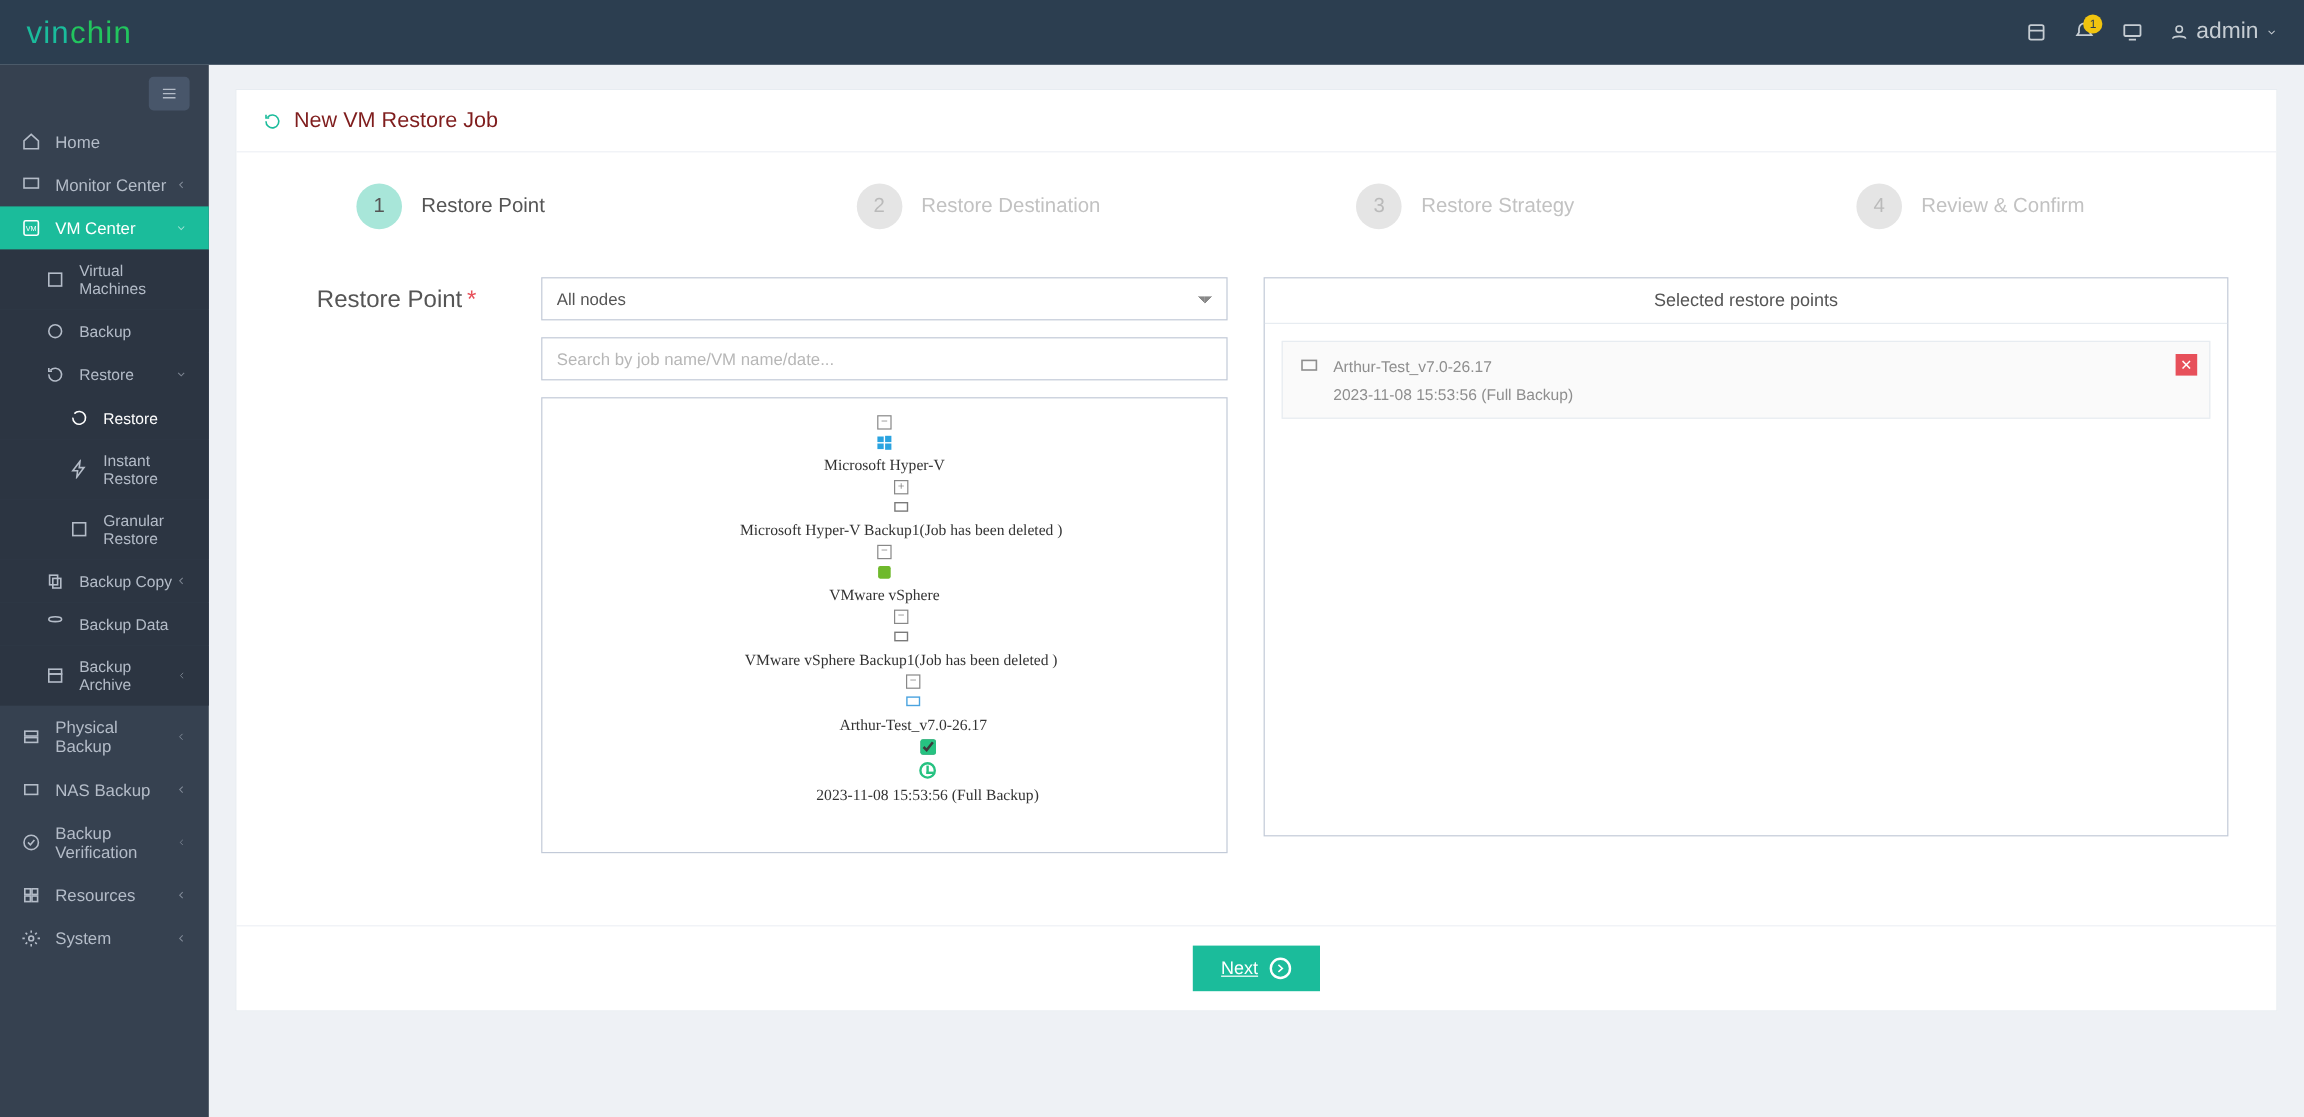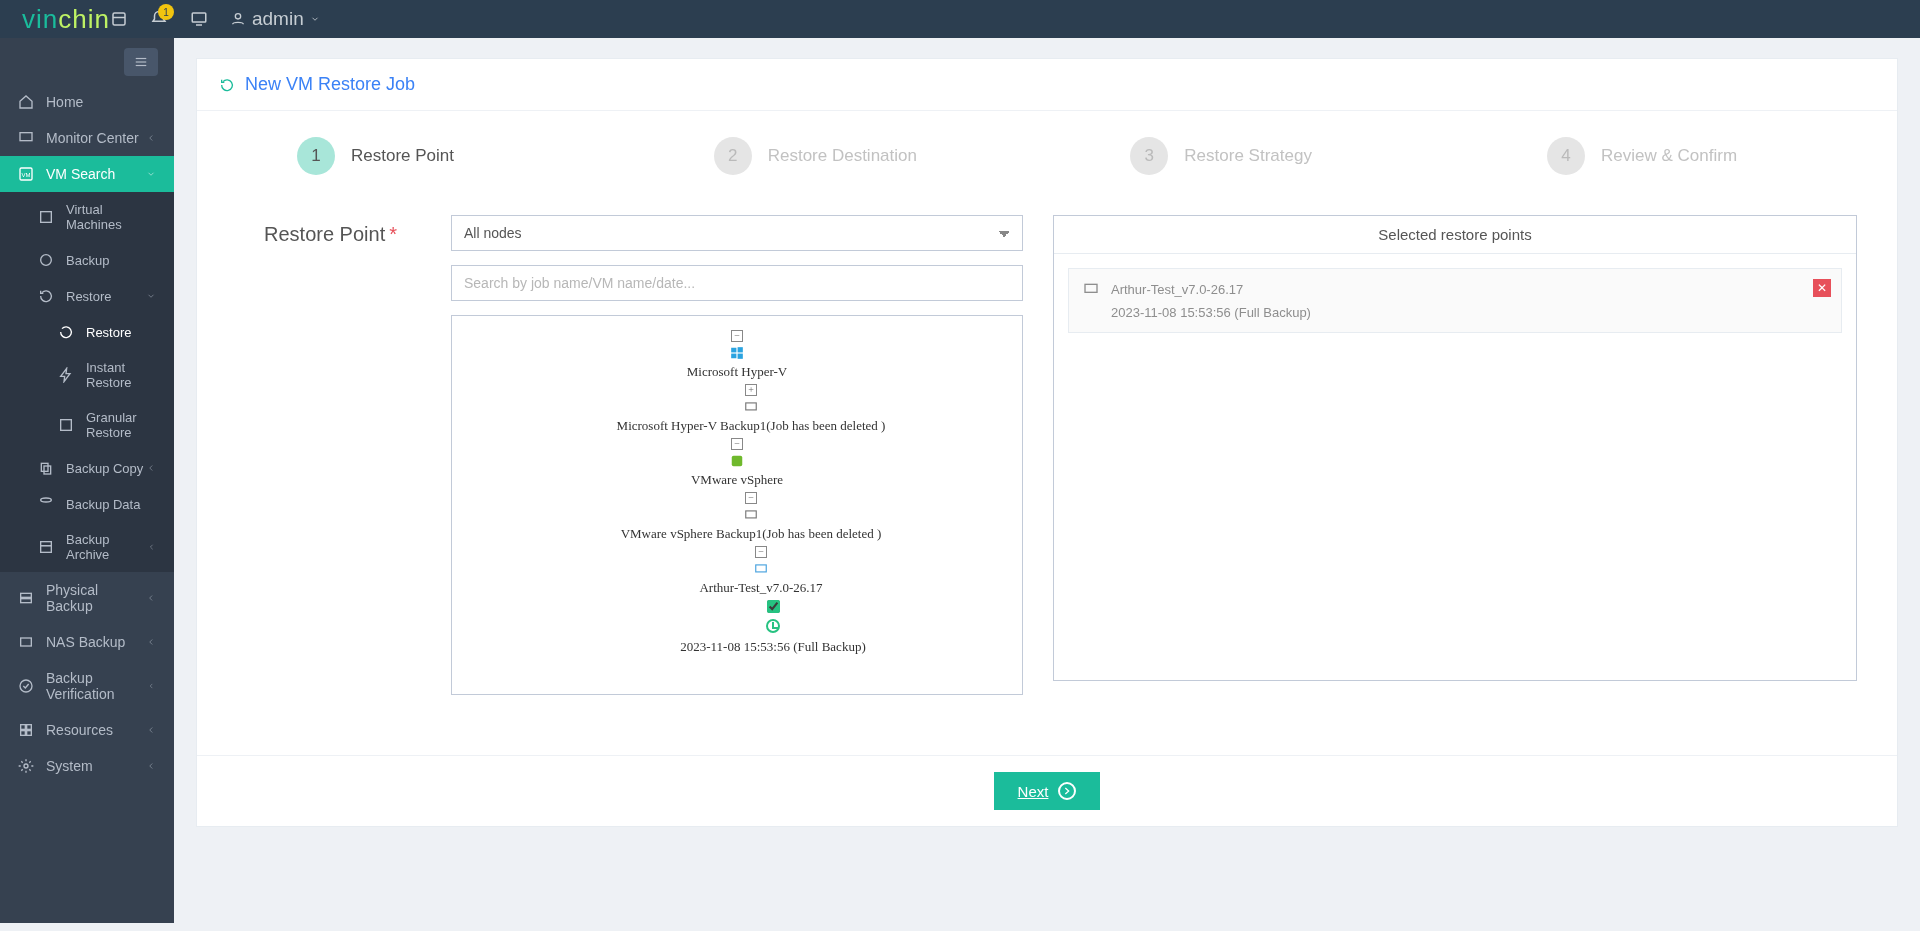--- a/index.html
+++ b/index.html
@@ -1,22 +1,22 @@
 <!DOCTYPE html>
 <html><head>
 <meta charset="utf-8">
 <style>
 * { margin: 0; padding: 0; box-sizing: border-box; }
 body { font-family: Arial, Helvetica, sans-serif; background: #eef1f5; width: 1920px; height: 931px; overflow: hidden; font-size: 14px; color: #333; }
 
 
-.topbar { height: 38px; background: #2c3e50; display: flex; align-items: center; padding: 0 22px; justify-content: flex-start; }
+.topbar { height: 54px; background: #2c3e50; display: flex; align-items: center; padding: 0 22px; justify-content: space-between; }
 .logo { color: #fff; font-size: 26px; font-weight: 300; letter-spacing: 1px; display: flex; align-items: baseline; }
 .logo .accent { color: #1abc9c; font-weight: 400; }
-.logo .rest { color: #bef264; }
+.logo .rest { color: #22c55e; }
 .top-right { display: flex; align-items: center; gap: 22px; color: #c6cdd3; }
 .top-icon { width: 18px; height: 18px; display: inline-flex; align-items: center; justify-content: center; fill: #c6cdd3; cursor: pointer; position: relative; }
 .notif-badge { position: absolute; top: -6px; right: -6px; background: #f1c40f; color: #2c3e50; border-radius: 50%; width: 16px; height: 16px; font-size: 10px; display: flex; align-items: center; justify-content: center; }
 .user-menu { display: flex; align-items: center; gap: 6px; color: #c6cdd3; font-size: 19px; cursor: pointer; }
 .chev-down { width: 10px; height: 10px; }
 
 
 .shell { display: flex; height: calc(931px - 46px); }
 .sidebar { width: 174px; background: #364150; color: #b4bcc8; display: flex; flex-direction: column; }
 .sidebar-toggle-row { display: flex; justify-content: flex-end; padding: 10px 16px 8px 0; }
@@ -29,21 +29,21 @@
 .sidebar .subitem { padding-left: 38px; background: #2c3542; font-size: 13px; }
 .sidebar .subitem.expanded { background: #2c3542; }
 .sidebar .sub2 { padding-left: 58px; background: #2c3542; font-size: 13px; }
 .sidebar .sub2.selected { color: #fff; }
 
 
 .main { flex: 1; padding: 20px 22px 0 22px; overflow: auto; }
 .panel { background: #fff; border: 1px solid #e7ecf1; }
 .panel-header { padding: 15px 22px; border-bottom: 1px solid #eef1f5; display: flex; align-items: center; gap: 10px; }
 .refresh-icon { width: 16px; height: 16px; fill: #1bbc9b; }
-.panel-title { color: #3b82f6; font-size: 18px; font-weight: 400; }
+.panel-title { color: #7f1d1d; font-size: 18px; font-weight: 400; }
 .panel-body { padding: 26px 40px 60px 40px; }
 
 
 .wizard { display: flex; align-items: center; margin-bottom: 40px; padding: 0 60px; }
 .step { display: flex; align-items: center; gap: 16px; flex: 1; }
 .step .num { width: 38px; height: 38px; border-radius: 50%; background: #e5e5e5; color: #bababa; display: flex; align-items: center; justify-content: center; font-size: 17px; }
 .step.active .num { background: #a8e6d9; color: #555; }
 .step .lbl { color: #c2c2c2; font-size: 17px; }
 .step.active .lbl { color: #555; }
 
@@ -151,21 +151,21 @@
       <svg class="chev" viewBox="0 0 24 24">
           <path d="M15 6l-6 6 6 6" fill="none" stroke="currentColor" stroke-width="2"></path>
         </svg>
     </div>
 
     <div class="item active">
       <svg class="side-icon" viewBox="0 0 24 24">
           <rect x="3" y="3" width="18" height="18" rx="2" fill="none" stroke="currentColor" stroke-width="2"></rect>
           <text x="12" y="16" text-anchor="middle" font-size="9" fill="currentColor">VM</text>
         </svg>
-      <span>VM Search</span>
+      <span>VM Center</span>
       <svg class="chev" viewBox="0 0 24 24">
           <path d="M6 9l6 6 6-6" fill="none" stroke="currentColor" stroke-width="2"></path>
         </svg>
       <span class="arrow-triangle"></span>
     </div>
 
     <div class="item subitem">
       <svg class="side-icon" viewBox="0 0 24 24">
           <rect x="4" y="4" width="16" height="16" fill="none" stroke="currentColor" stroke-width="2"></rect>
         </svg>

